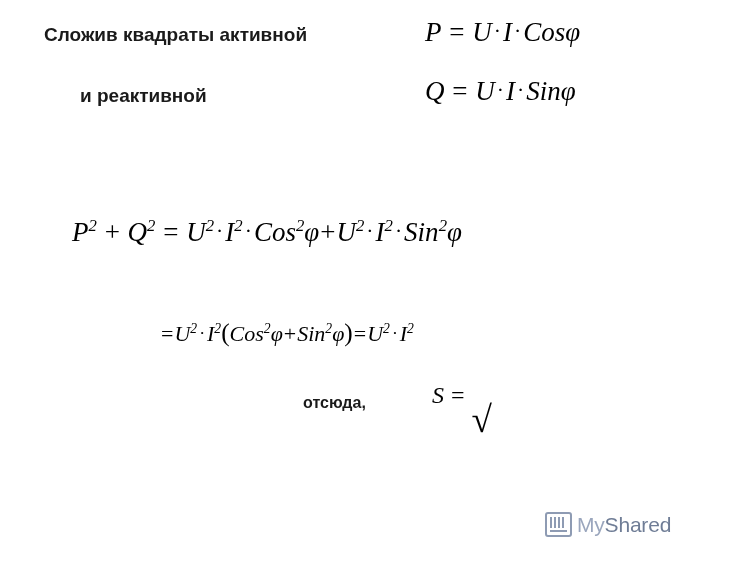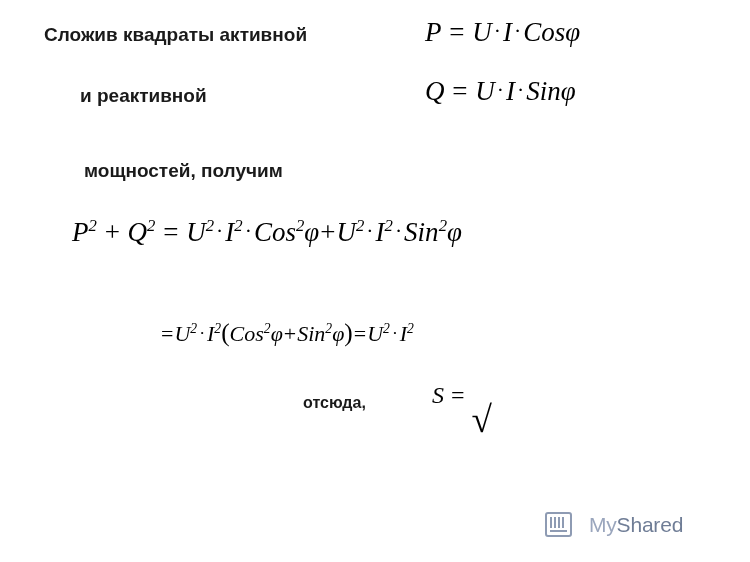--- a/index.html
+++ b/index.html
@@ -97,21 +97,21 @@
     font-size: 1.15em;
   }
 
   
   #watermark {
     position: absolute;
     left: 545px;
     top: 512px;
     display: flex;
     align-items: center;
-    gap: 17px;
+    gap: 5px;
   }
   #watermark .wm-icon {
     width: 27px;
     height: 25px;
     border: 2px solid #8e9bb3;
     border-radius: 3px;
     box-sizing: border-box;
     position: relative;
     background: #ffffff;
   }
@@ -149,21 +149,20 @@
 </style>
 </head>
 <body>
 
 <div class="slide">
 
   <div class="txt" id="line2">и реактивной</div>
 
   <div class="txt" id="line1">Сложив квадраты активной</div>
 
-  <div class="txt" id="line3">мощностей, получим</div>
 
   <div class="txt" id="line-otsyuda">отсюда,</div>
 
 
   <div class="math" id="eq1">
     <span>P</span><span class="op"> = </span><span>U</span><span class="dot">·</span><span>I</span><span class="dot">·</span><span class="fn">Cos</span><span class="phi">φ</span>
   </div>
 
   <div class="math" id="eq2">
     <span>Q</span><span class="op"> = </span><span>U</span><span class="dot">·</span><span>I</span><span class="dot">·</span><span class="fn">Sin</span><span class="phi">φ</span>

